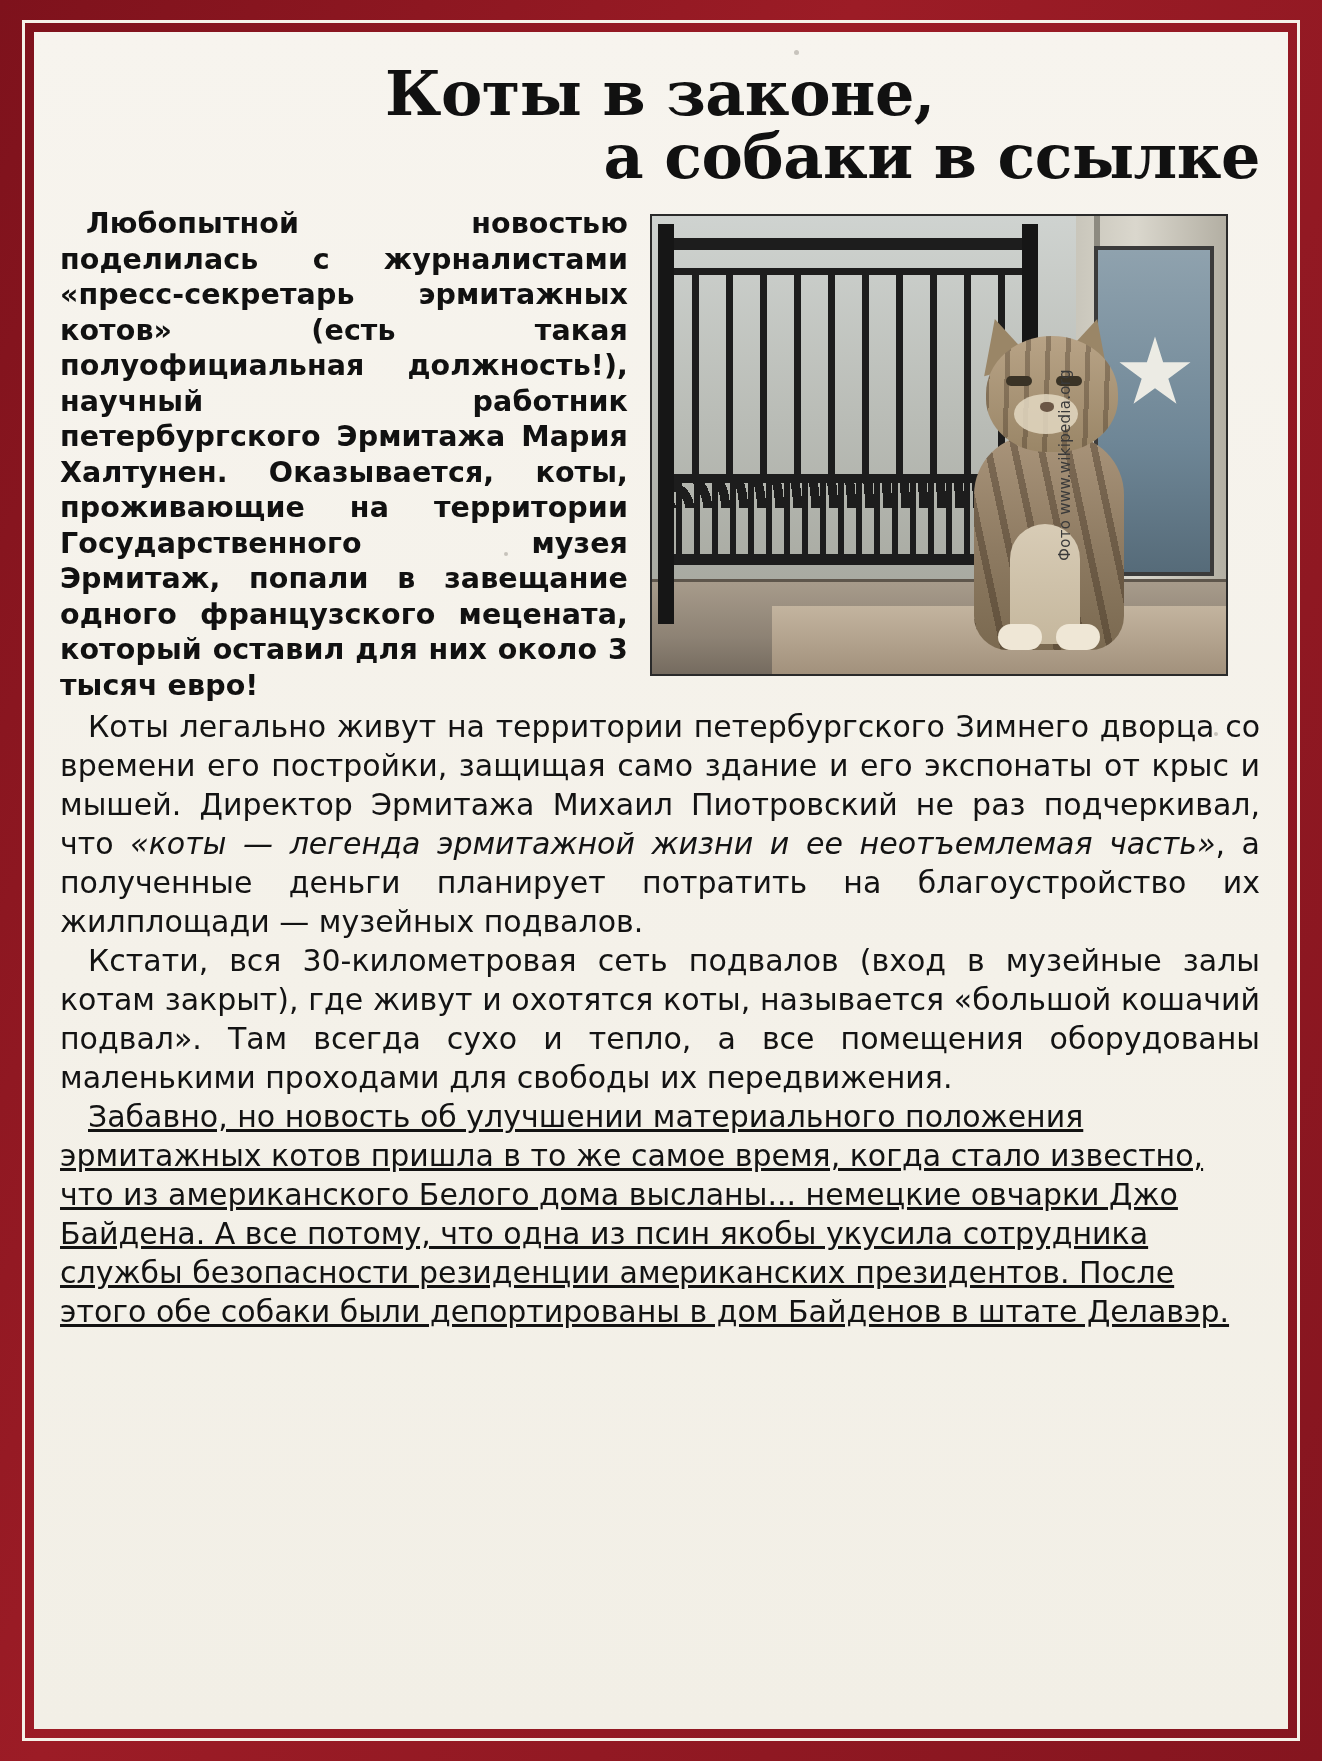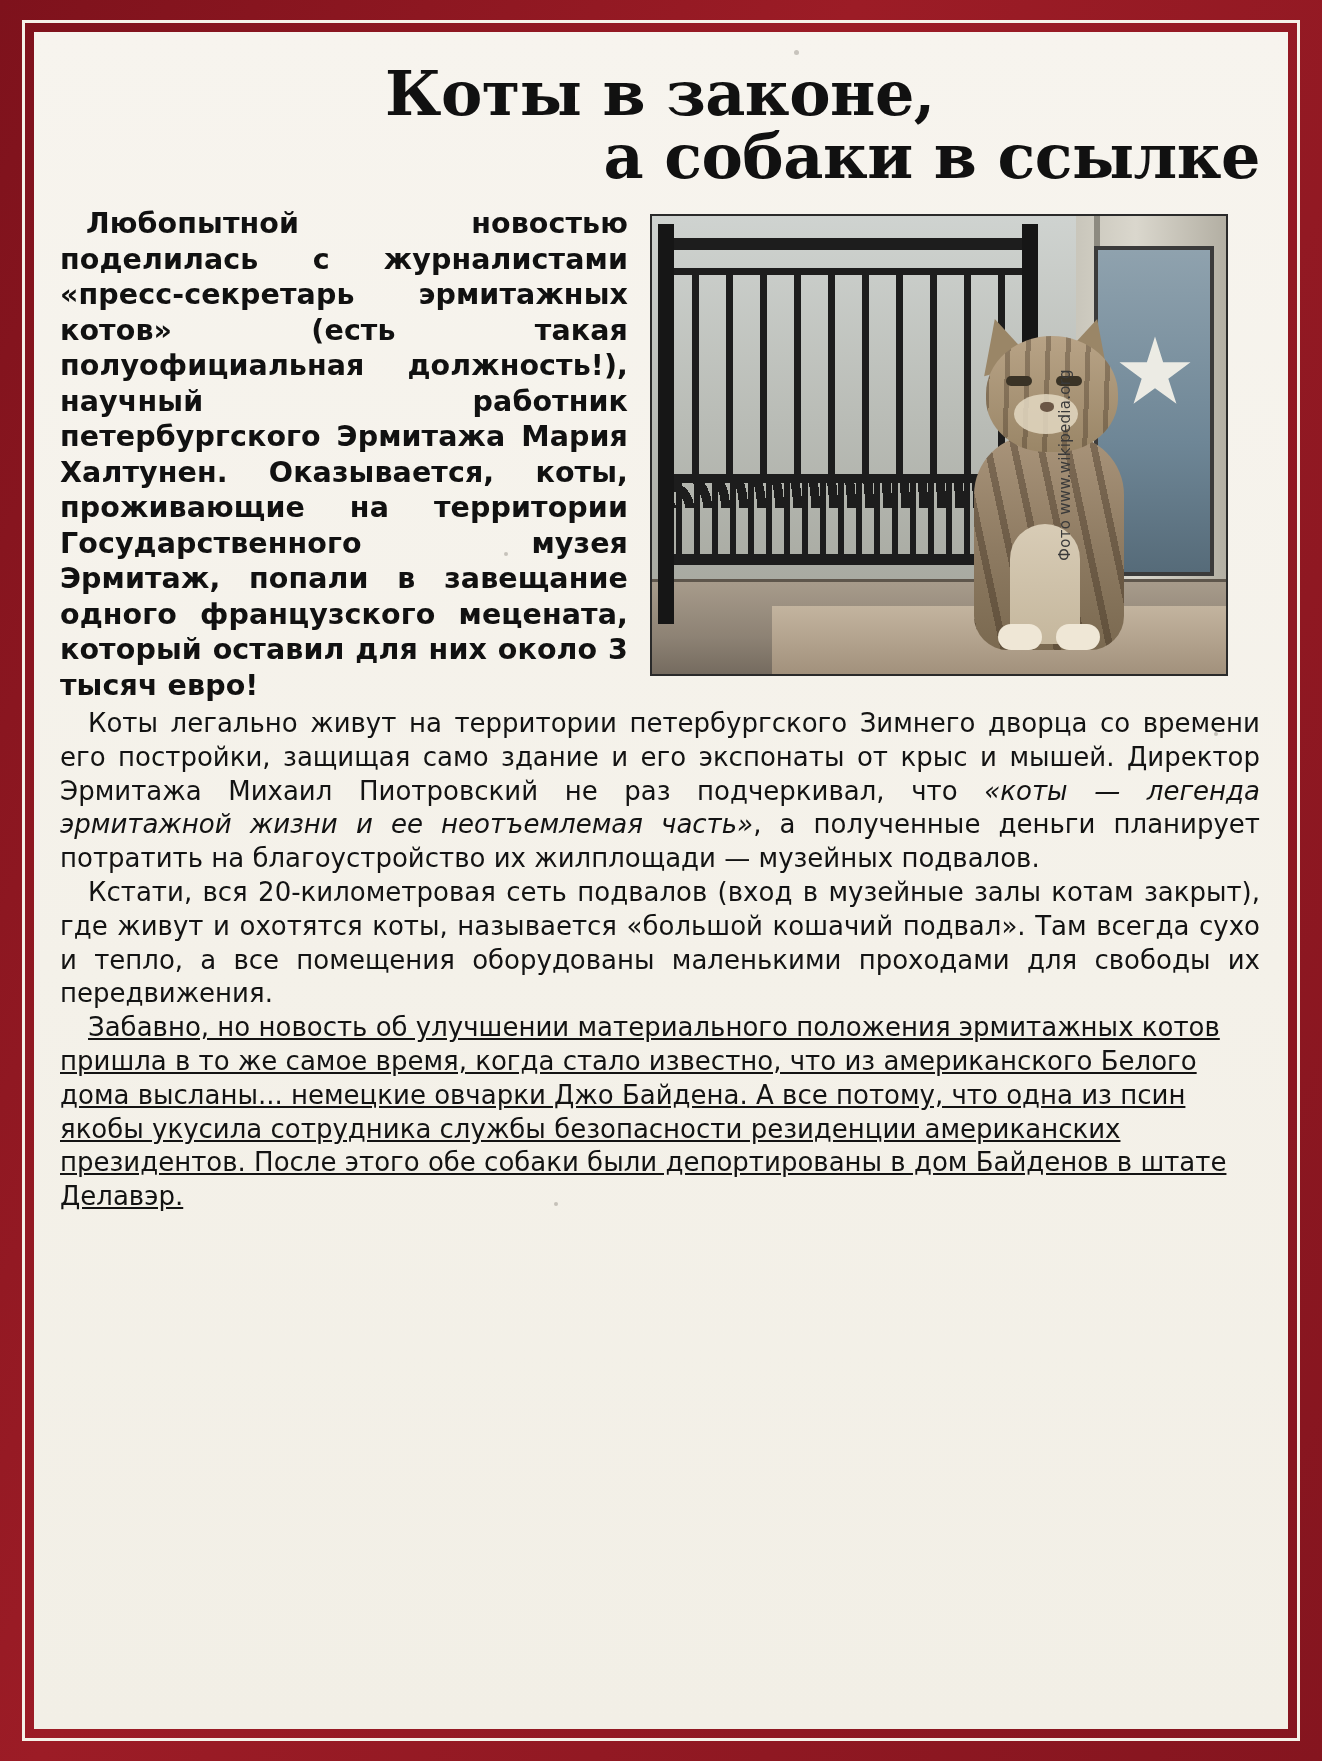--- a/index.html
+++ b/index.html
@@ -276,21 +276,21 @@
   .lead {
     font-size: 28.5px;
     line-height: 1.245;
     font-weight: bold;
     letter-spacing: 0.1px;
     text-align: justify;
     margin: 0 0 4px 0;
   }
   .lead .indent { display: inline-block; width: 26px; }
   p.body-text {
-    font-size: 26px;
+    font-size: 30px;
     line-height: 1.30;
     margin: 0;
     text-align: justify;
     text-indent: 28px;
     letter-spacing: 0px;
     color: #131313;
   }
   p.body-text.last { text-align: left; text-decoration: underline; }
   em { font-style: italic; }
   .clear { clear: both; }
@@ -359,19 +359,19 @@
             </div>
           </div>
           <div class="credit">Фото www.wikipedia.org</div>
         </div>
 
         <p class="lead"><span class="indent"></span><span>Любопытной новостью поделилась с журналистами «пресс-секретарь эрмитажных котов» (есть такая полуофициальная должность!), научный работник петербургского Эрмитажа Мария Халтунен. Оказывается, коты, проживающие на территории Государственного музея Эрмитаж, попали в завещание одного французского мецената, который оставил для них около 3 тысяч евро!</span></p>
 
         <div class="clear"></div>
 
         <p class="body-text"><span>Коты легально живут на территории петербургского Зимнего дворца со времени его постройки, защищая само здание и его экспонаты от крыс и мышей. Директор Эрмитажа Михаил Пиотровский не раз подчеркивал, что </span><em>«коты — легенда эрмитажной жизни и ее неотъемлемая часть»</em><span>, а полученные деньги планирует потратить на благоустройство их жилплощади — музейных подвалов.</span></p>
-        <p class="body-text"><span>Кстати, вся 20-километровая сеть подвалов (вход в музейные залы котам закрыт), где живут и охотятся коты, называется «большой кошачий подвал». Там всегда сухо и тепло, а все помещения оборудованы маленькими проходами для свободы их передвижения.</span></p>
+        <p class="body-text"><span>Кстати, вся 30-километровая сеть подвалов (вход в музейные залы котам закрыт), где живут и охотятся коты, называется «большой кошачий подвал». Там всегда сухо и тепло, а все помещения оборудованы маленькими проходами для свободы их передвижения.</span></p>
         <p class="body-text last"><span>Забавно, но новость об улучшении материального положения эрмитажных котов пришла в то же самое время, когда стало известно, что из американского Белого дома высланы... немецкие овчарки Джо Байдена. А все потому, что одна из псин якобы укусила сотрудника службы безопасности резиденции американских президентов. После этого обе собаки были депортированы в дом Байденов в штате Делавэр.</span></p>
 
       </div>
     </div>
   </div>
 </div>
 
 </body></html>

